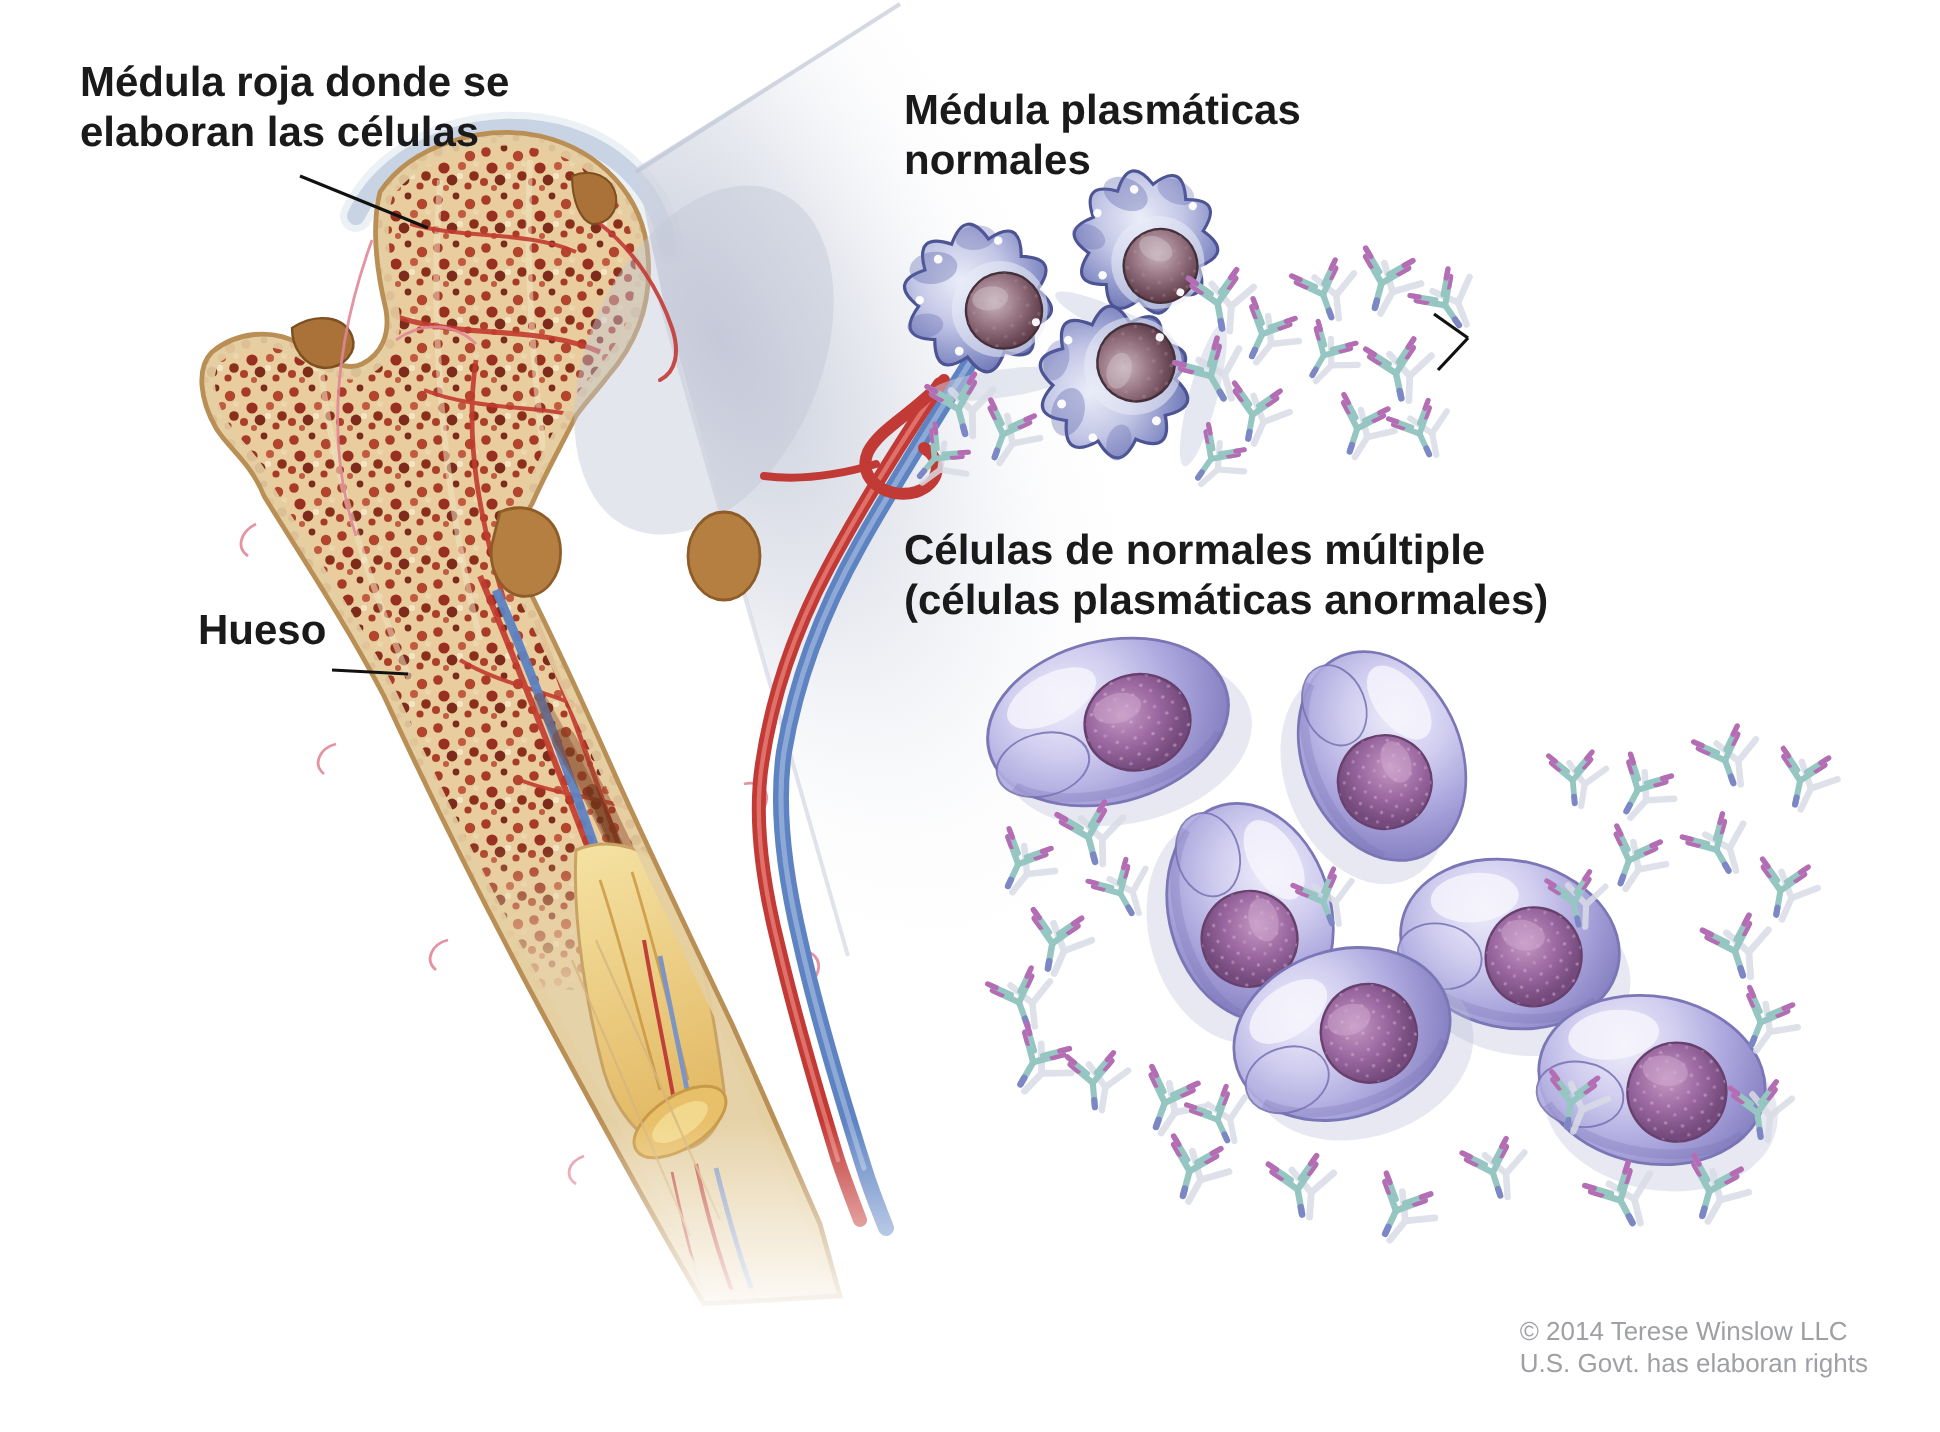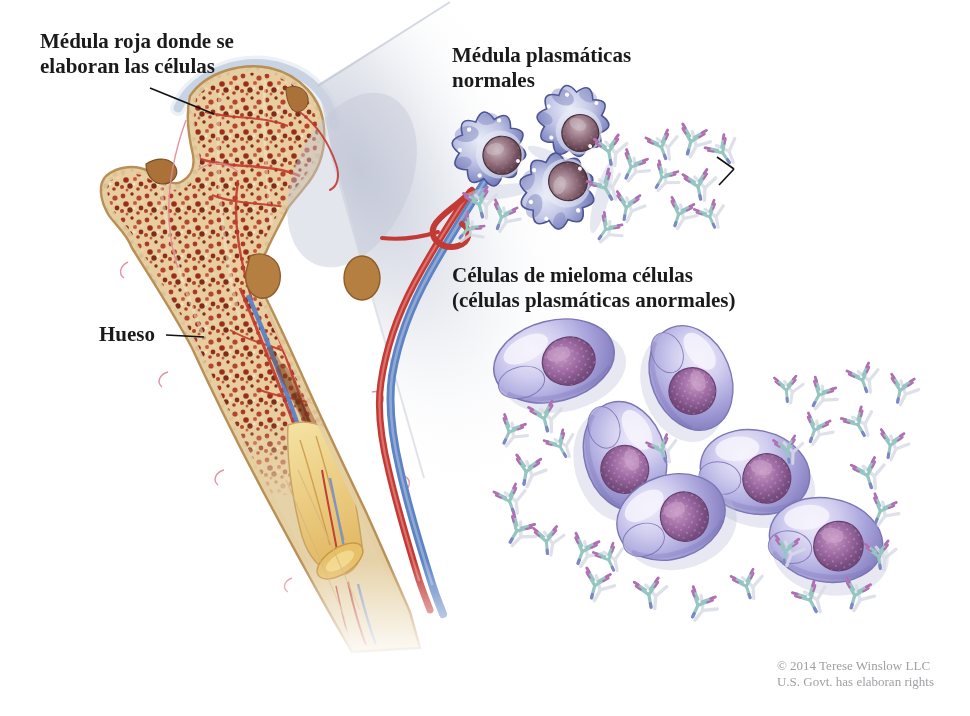--- a/index.html
+++ b/index.html
@@ -2,21 +2,21 @@
 <html style="--text: #1a1a1a; --credit-text: #9fa0a4; --antibody-teal: #96c6c2; --antibody-magenta: #b56cb4; --antibody-blue: #7d87c6; --artery-red: #c23a35; --vein-blue: #5d83c3; --plasma-cell-body: #8890c8; --plasma-cell-nucleus: #73525f; --myeloma-cell-body: #aaa5dc; --myeloma-cell-nucleus: #96659a; --bone-cortex: #e6d2a8; --red-marrow: #a83a28; --yellow-marrow: #e9c878;"><head>
 <meta charset="utf-8">
 <style>
   :root{
     --text:#1a1a1a; --credit-text:#9fa0a4;
     --antibody-teal:#96c6c2; --antibody-magenta:#b56cb4; --antibody-blue:#7d87c6;
     --artery-red:#c23a35; --vein-blue:#5d83c3;
   }
   html,body{margin:0;padding:0;background:#fff;}
   #stage{position:relative;width:970px;height:716px;background:#fff;overflow:hidden;
-         font-family:Liberation Serif, serif;}
+         font-family:Liberation Sans, sans-serif;}
   #art{position:absolute;left:0;top:0;}
   .lbl{position:absolute;color:var(--text);font-weight:700;font-size:21px;line-height:25px;white-space:nowrap;}
   .lbl span{display:block;}
   .credit{position:absolute;right:36px;top:658px;color:var(--credit-text);
           font-size:13px;line-height:16px;font-weight:400;}
   .credit span{display:block;}
 </style>
 </head>
 <body>
 
@@ -337,30 +337,30 @@
     <path d="M 734,169 L 717,157"></path>
     <path d="M 734,169 L 719,185"></path>
   </g>
 </svg>
 
   <div class="lbl" style="left:40px;top:29px;">
     <span>Médula roja donde se</span>
     <span>elaboran las células</span>
   </div>
 
-  <div class="lbl" style="left:99px;top:322px;text-align:right;">Hueso</div>
+  <div class="lbl" style="left:99px;top:303px;text-align:right;">Hueso</div>
 
   <div class="lbl" style="left:452px;top:43px;">
     <span>Médula plasmáticas</span>
     <span>normales</span>
   </div>
 
 
   <div class="lbl" style="left:452px;top:263px;">
-    <span>Células de mieloma células</span>
+    <span>Células de normales múltiple</span>
     <span>(células plasmáticas anormales)</span>
   </div>
 
   <div class="credit">
     <span>© 2014 Terese Winslow LLC</span>
     <span>U.S. Govt. has elaboran rights</span>
   </div>
 </div>
 
 </body></html>

